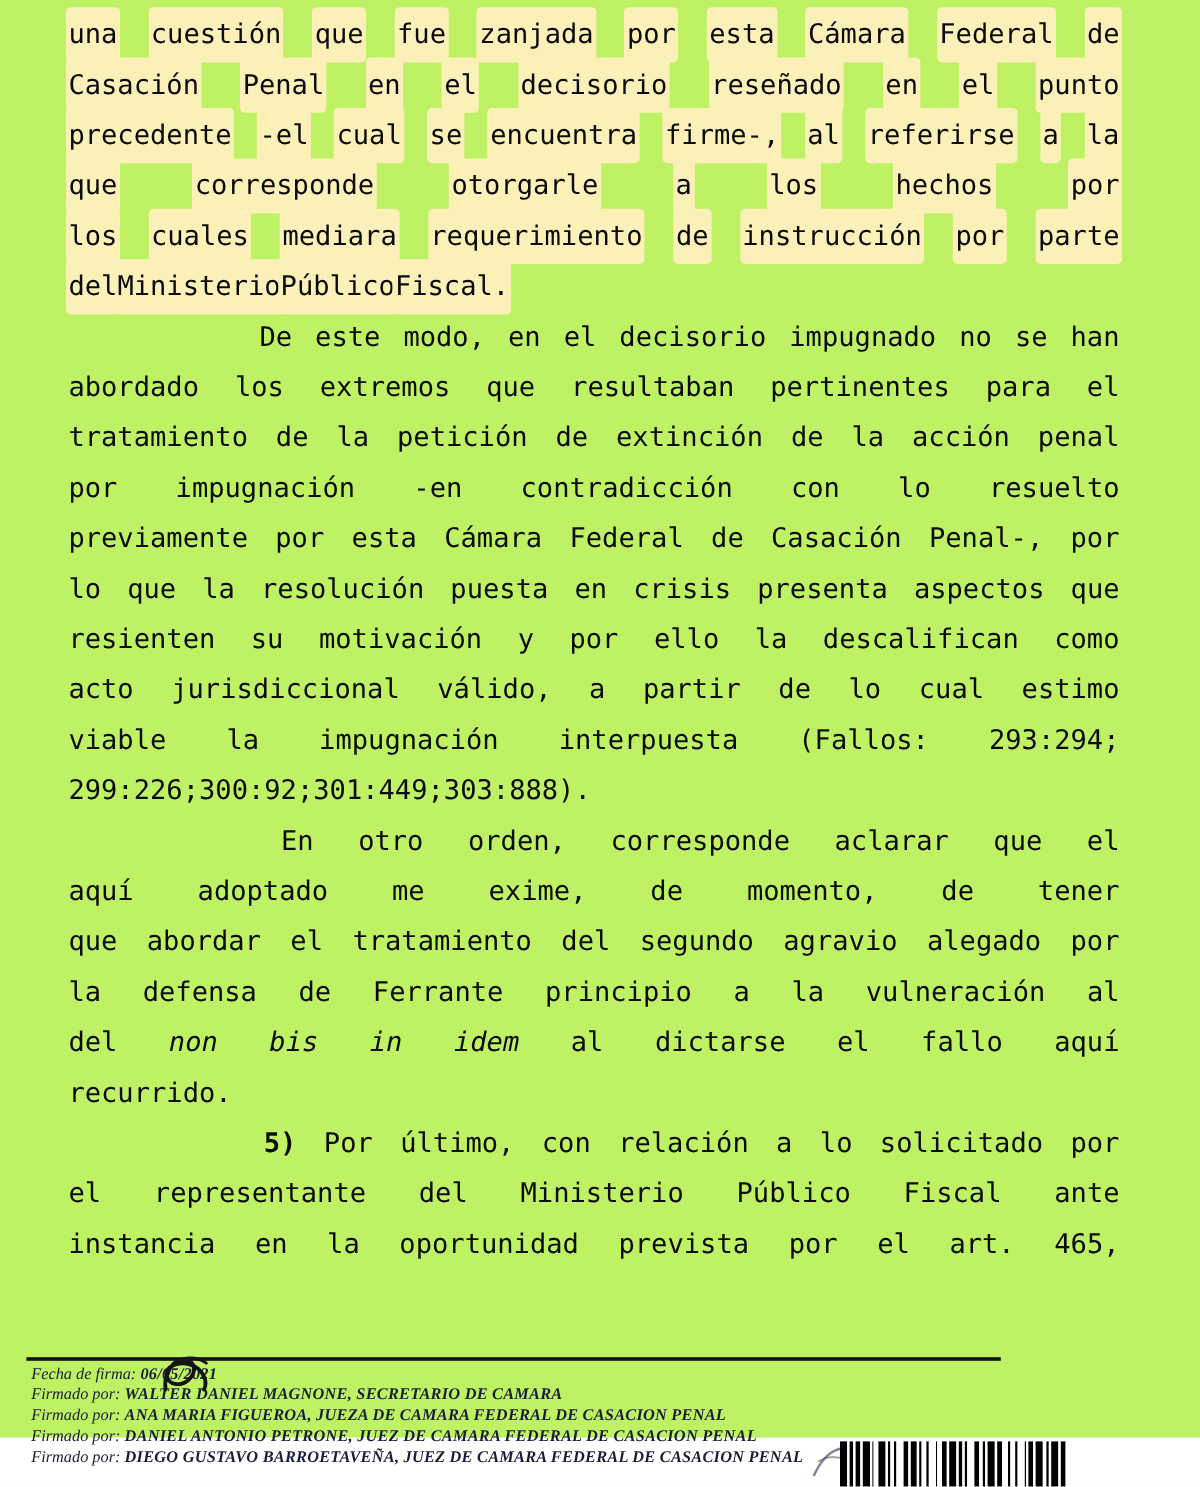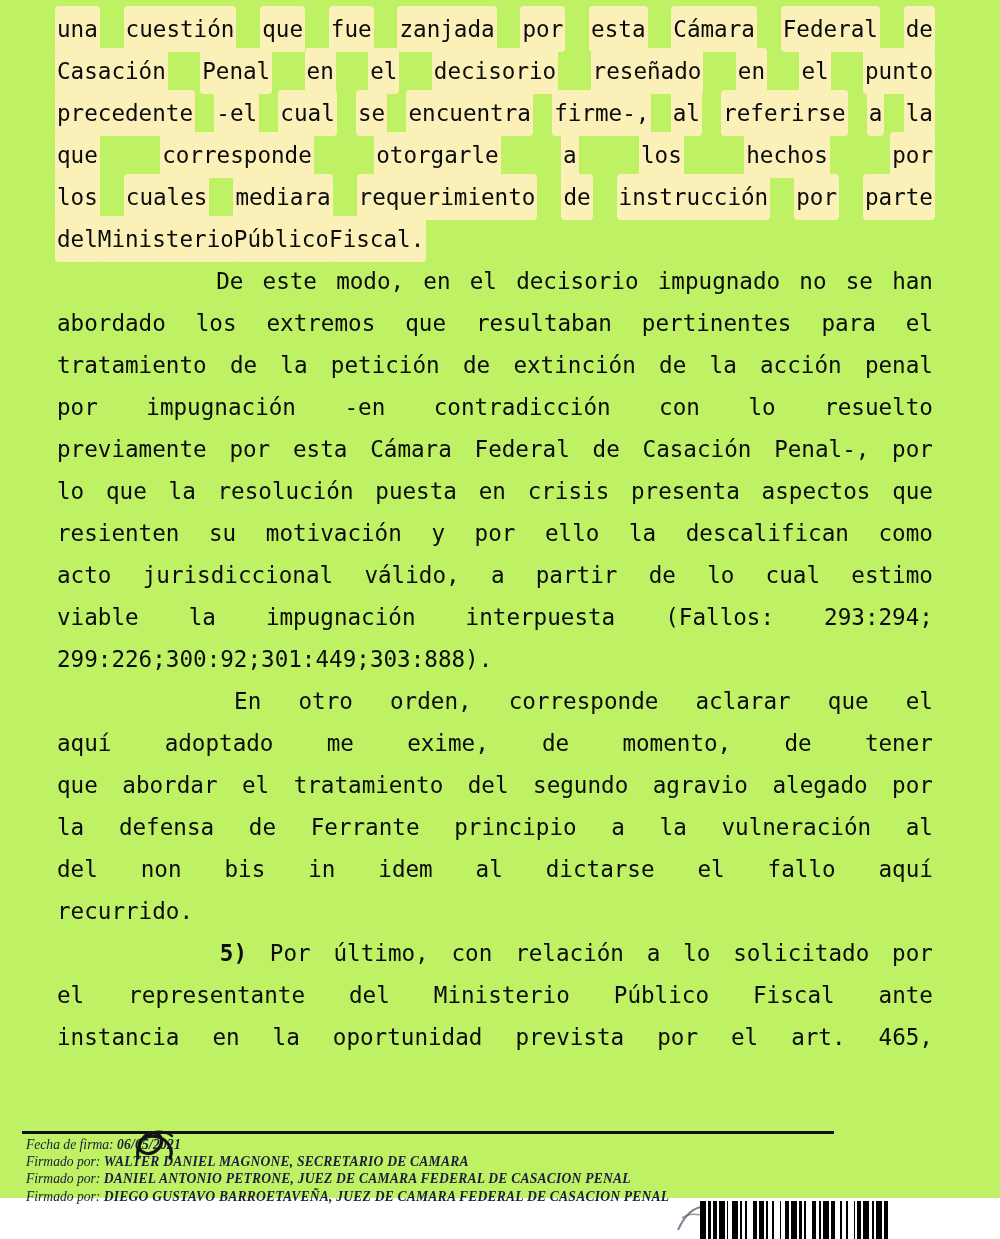--- a/index.html
+++ b/index.html
@@ -62,21 +62,21 @@
   }
 
   
   .hl .w {
     background: #fcf0b9;
     box-shadow: 0 0 0 2px #fcf0b9;
     border-radius: 2px;
   }
 
   .bold { font-weight: bold; }
-  .ital { }
+  .ital { font-style: italic; }
 
   .indent-space {
     display: inline-block;
     width: 140px;
   }
 
   
   .footer-rule {
     position: absolute;
     left: 22px;
@@ -205,20 +205,24 @@
     <div class="sig-line">
       <span class="sig-label">Fecha de firma:</span>
       <span class="sig-value">06/05/2021</span>
     </div>
     <div class="sig-line">
       <span class="sig-label">Firmado por:</span>
       <span class="sig-value">WALTER DANIEL MAGNONE, SECRETARIO DE CAMARA</span>
     </div>
     <div class="sig-line">
       <span class="sig-label">Firmado por:</span>
+      <span class="sig-value">ANA MARIA FIGUEROA, JUEZA DE CAMARA FEDERAL DE CASACION PENAL</span>
+    </div>
+    <div class="sig-line">
+      <span class="sig-label">Firmado por:</span>
       <span class="sig-value">DANIEL ANTONIO PETRONE, JUEZ DE CAMARA FEDERAL DE CASACION PENAL</span>
     </div>
     <div class="sig-line">
       <span class="sig-label">Firmado por:</span>
       <span class="sig-value">DIEGO GUSTAVO BARROETAVEÑA, JUEZ DE CAMARA FEDERAL DE CASACION PENAL</span>
     </div>
   </div>
 
   <svg class="scribble" viewBox="0 0 60 34">
     <path d="M8 30 C6 18, 14 4, 24 5 C33 6, 34 16, 27 22 C20 28, 10 26, 9 18

